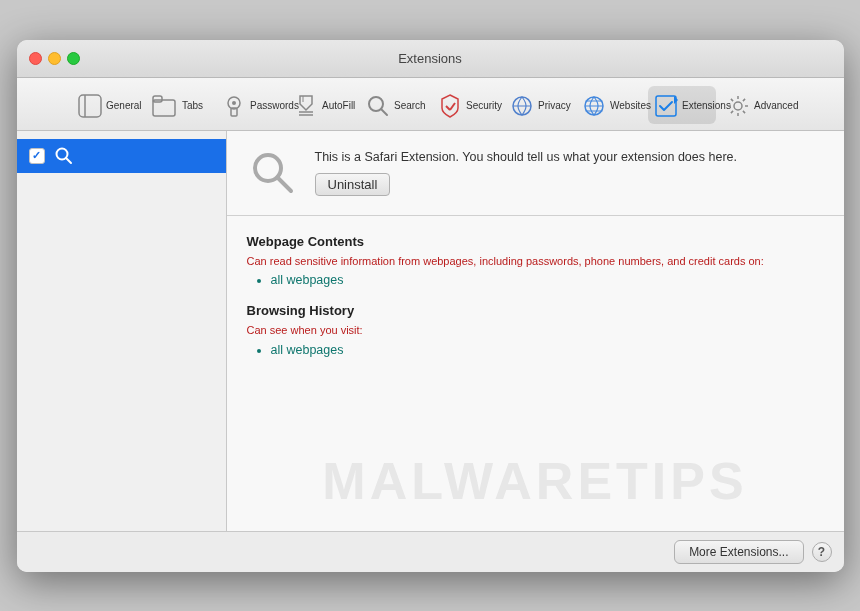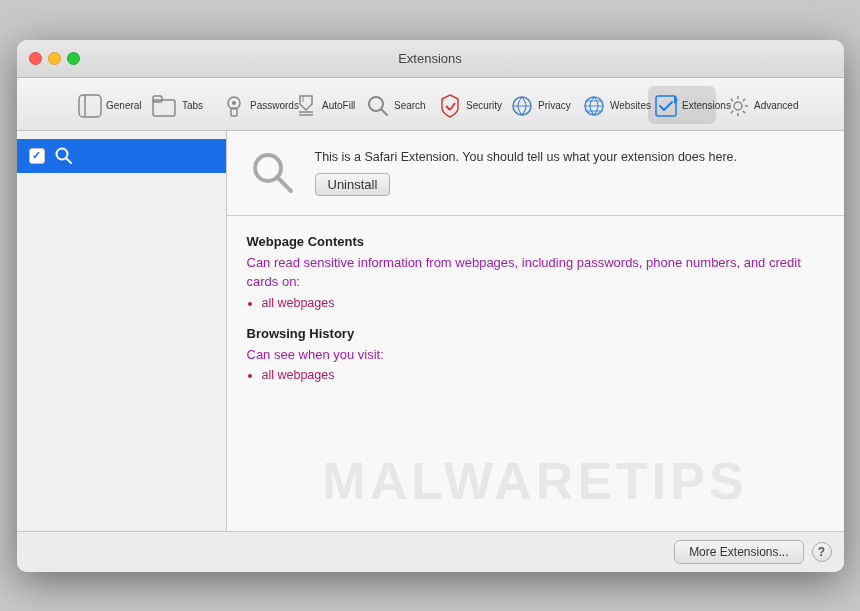--- a/index.html
+++ b/index.html
@@ -235,31 +235,31 @@
     }
 
     .section-title {
       font-size: 13px;
       font-weight: bold;
       color: #222;
       margin-bottom: 4px;
     }
 
     .section-body {
-      font-size: 13px;
-      color: #a21caf;
+      font-size: 11px;
+      color: #b91c1c;
       line-height: 1.5;
       margin-bottom: 4px;
     }
 
     .bullet-list {
       list-style: disc;
-      margin-left: 15px;
+      margin-left: 24px;
       font-size: 12.5px;
-      color: #be185d;
+      color: #0f766e;
       margin-bottom: 16px;
     }
 
     
     .bottom-bar {
       background: #ececec;
       border-top: 1px solid #c8c8c8;
       padding: 8px 12px;
       display: flex;
       justify-content: flex-end;

